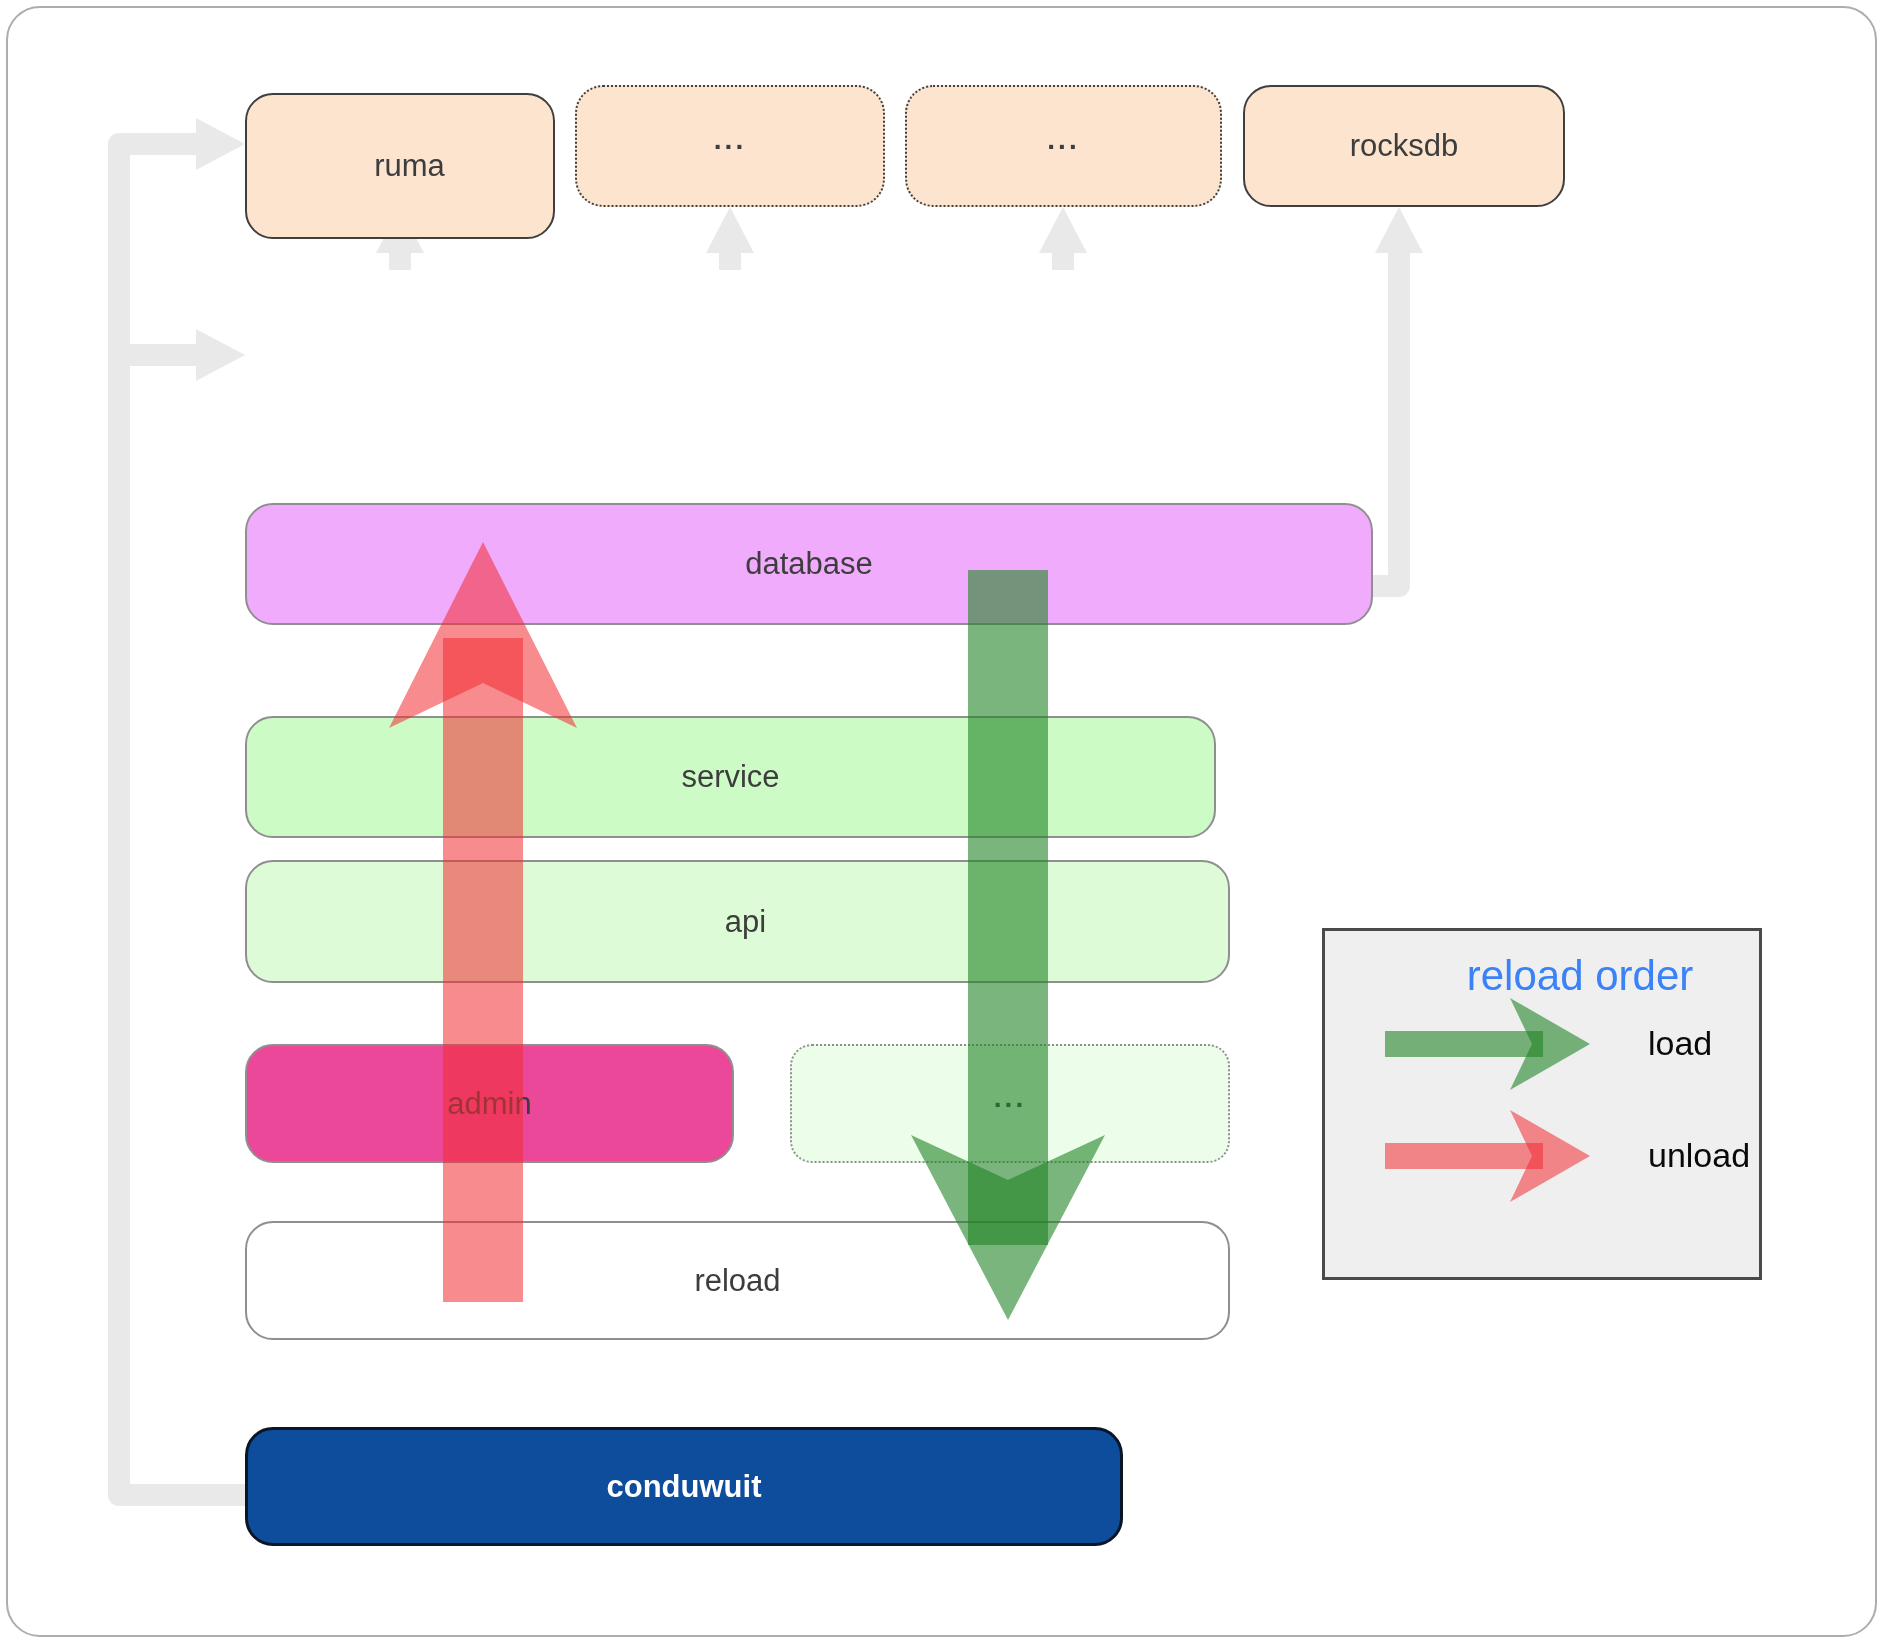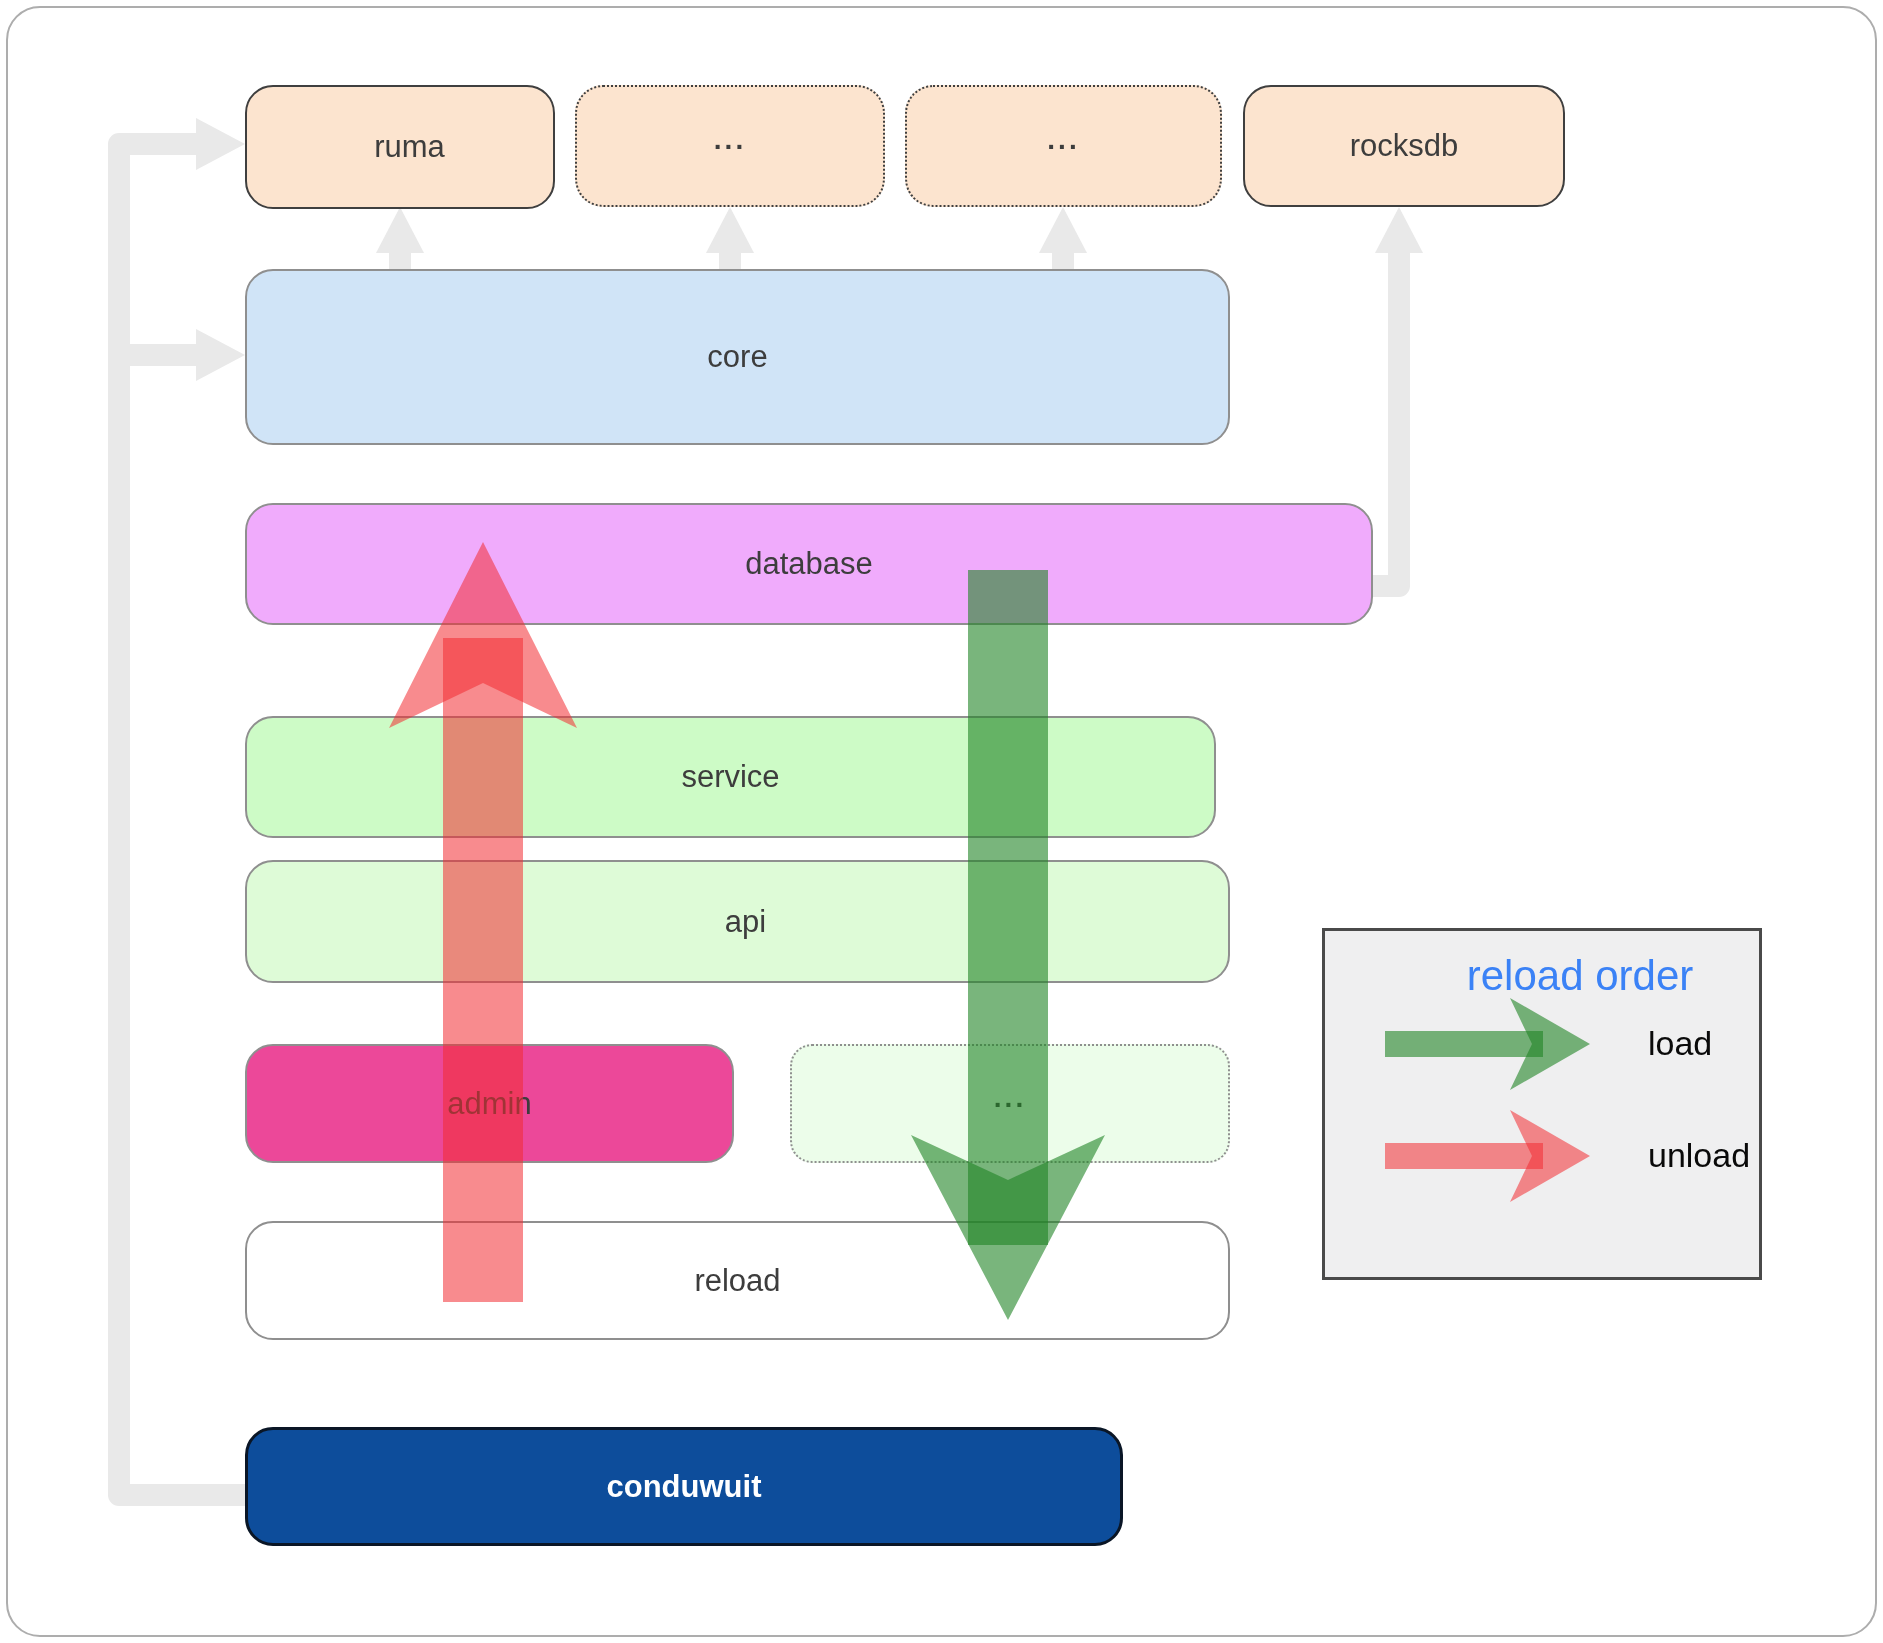--- a/index.html
+++ b/index.html
@@ -58,36 +58,33 @@
       <polygon points="706,253 730,207 754,253" fill="#e9e9e9"></polygon>
       <path d="M1063 270 V253" fill="none" stroke-width="22" stroke="#e9e9e9"></path>
       <polygon points="1039,253 1063,207 1087,253" fill="#e9e9e9"></polygon>
     </g>
     <g>
       <path d="M1226 586 H1399 V253" fill="none" stroke-width="22" stroke-linejoin="round" stroke="#e9e9e9"></path>
       <polygon points="1375,253 1399,207 1423,253" fill="#e9e9e9"></polygon>
     </g>
   </svg>
 
-  <div class="box dep" id="box-ruma" style="left: 245px; top: 85px; width: 310px; height: 124px; background: rgb(252, 228, 207); padding-left: 19px;">
+  <div class="box dep" id="box-ruma" style="left: 245px; top: 93px; width: 310px; height: 146px; background: rgb(252, 228, 207); padding-left: 19px;">
     <span>ruma</span>
   </div>
   <div class="box dep dotted" style="left: 575px; top: 85px; width: 310px; height: 122px; background: rgb(252, 228, 207);">
     <span class="dots">...</span>
   </div>
   <div class="box dep dotted" style="left: 905px; top: 85px; width: 317px; height: 122px; background: rgb(252, 228, 207);">
     <span class="dots">...</span>
   </div>
   <div class="box dep" style="left: 1243px; top: 85px; width: 322px; height: 122px; background: rgb(252, 228, 207);">
     <span>rocksdb</span>
   </div>
 
-  <div class="box layerbox" style="left: 245px; top: 269px; width: 985px; height: 176px; background: rgb(208, 228, 247);">
-    <span>core</span>
-  </div>
   <div class="box layerbox" style="left: 245px; top: 503px; width: 1128px; height: 122px; background: #f0abfc;">
     <span>database</span>
   </div>
   <div class="box layerbox" style="left: 245px; top: 716px; width: 971px; height: 122px; background: rgb(205, 251, 198); align-items: center;">
     <span>service</span>
   </div>
   <div class="box layerbox" style="left: 245px; top: 860px; width: 985px; height: 123px; background: rgb(222, 251, 215); padding-left: 16px;">
     <span>api</span>
   </div>
   <div class="box layerbox" style="left: 245px; top: 1044px; width: 489px; height: 119px; background: #ec4899;">

